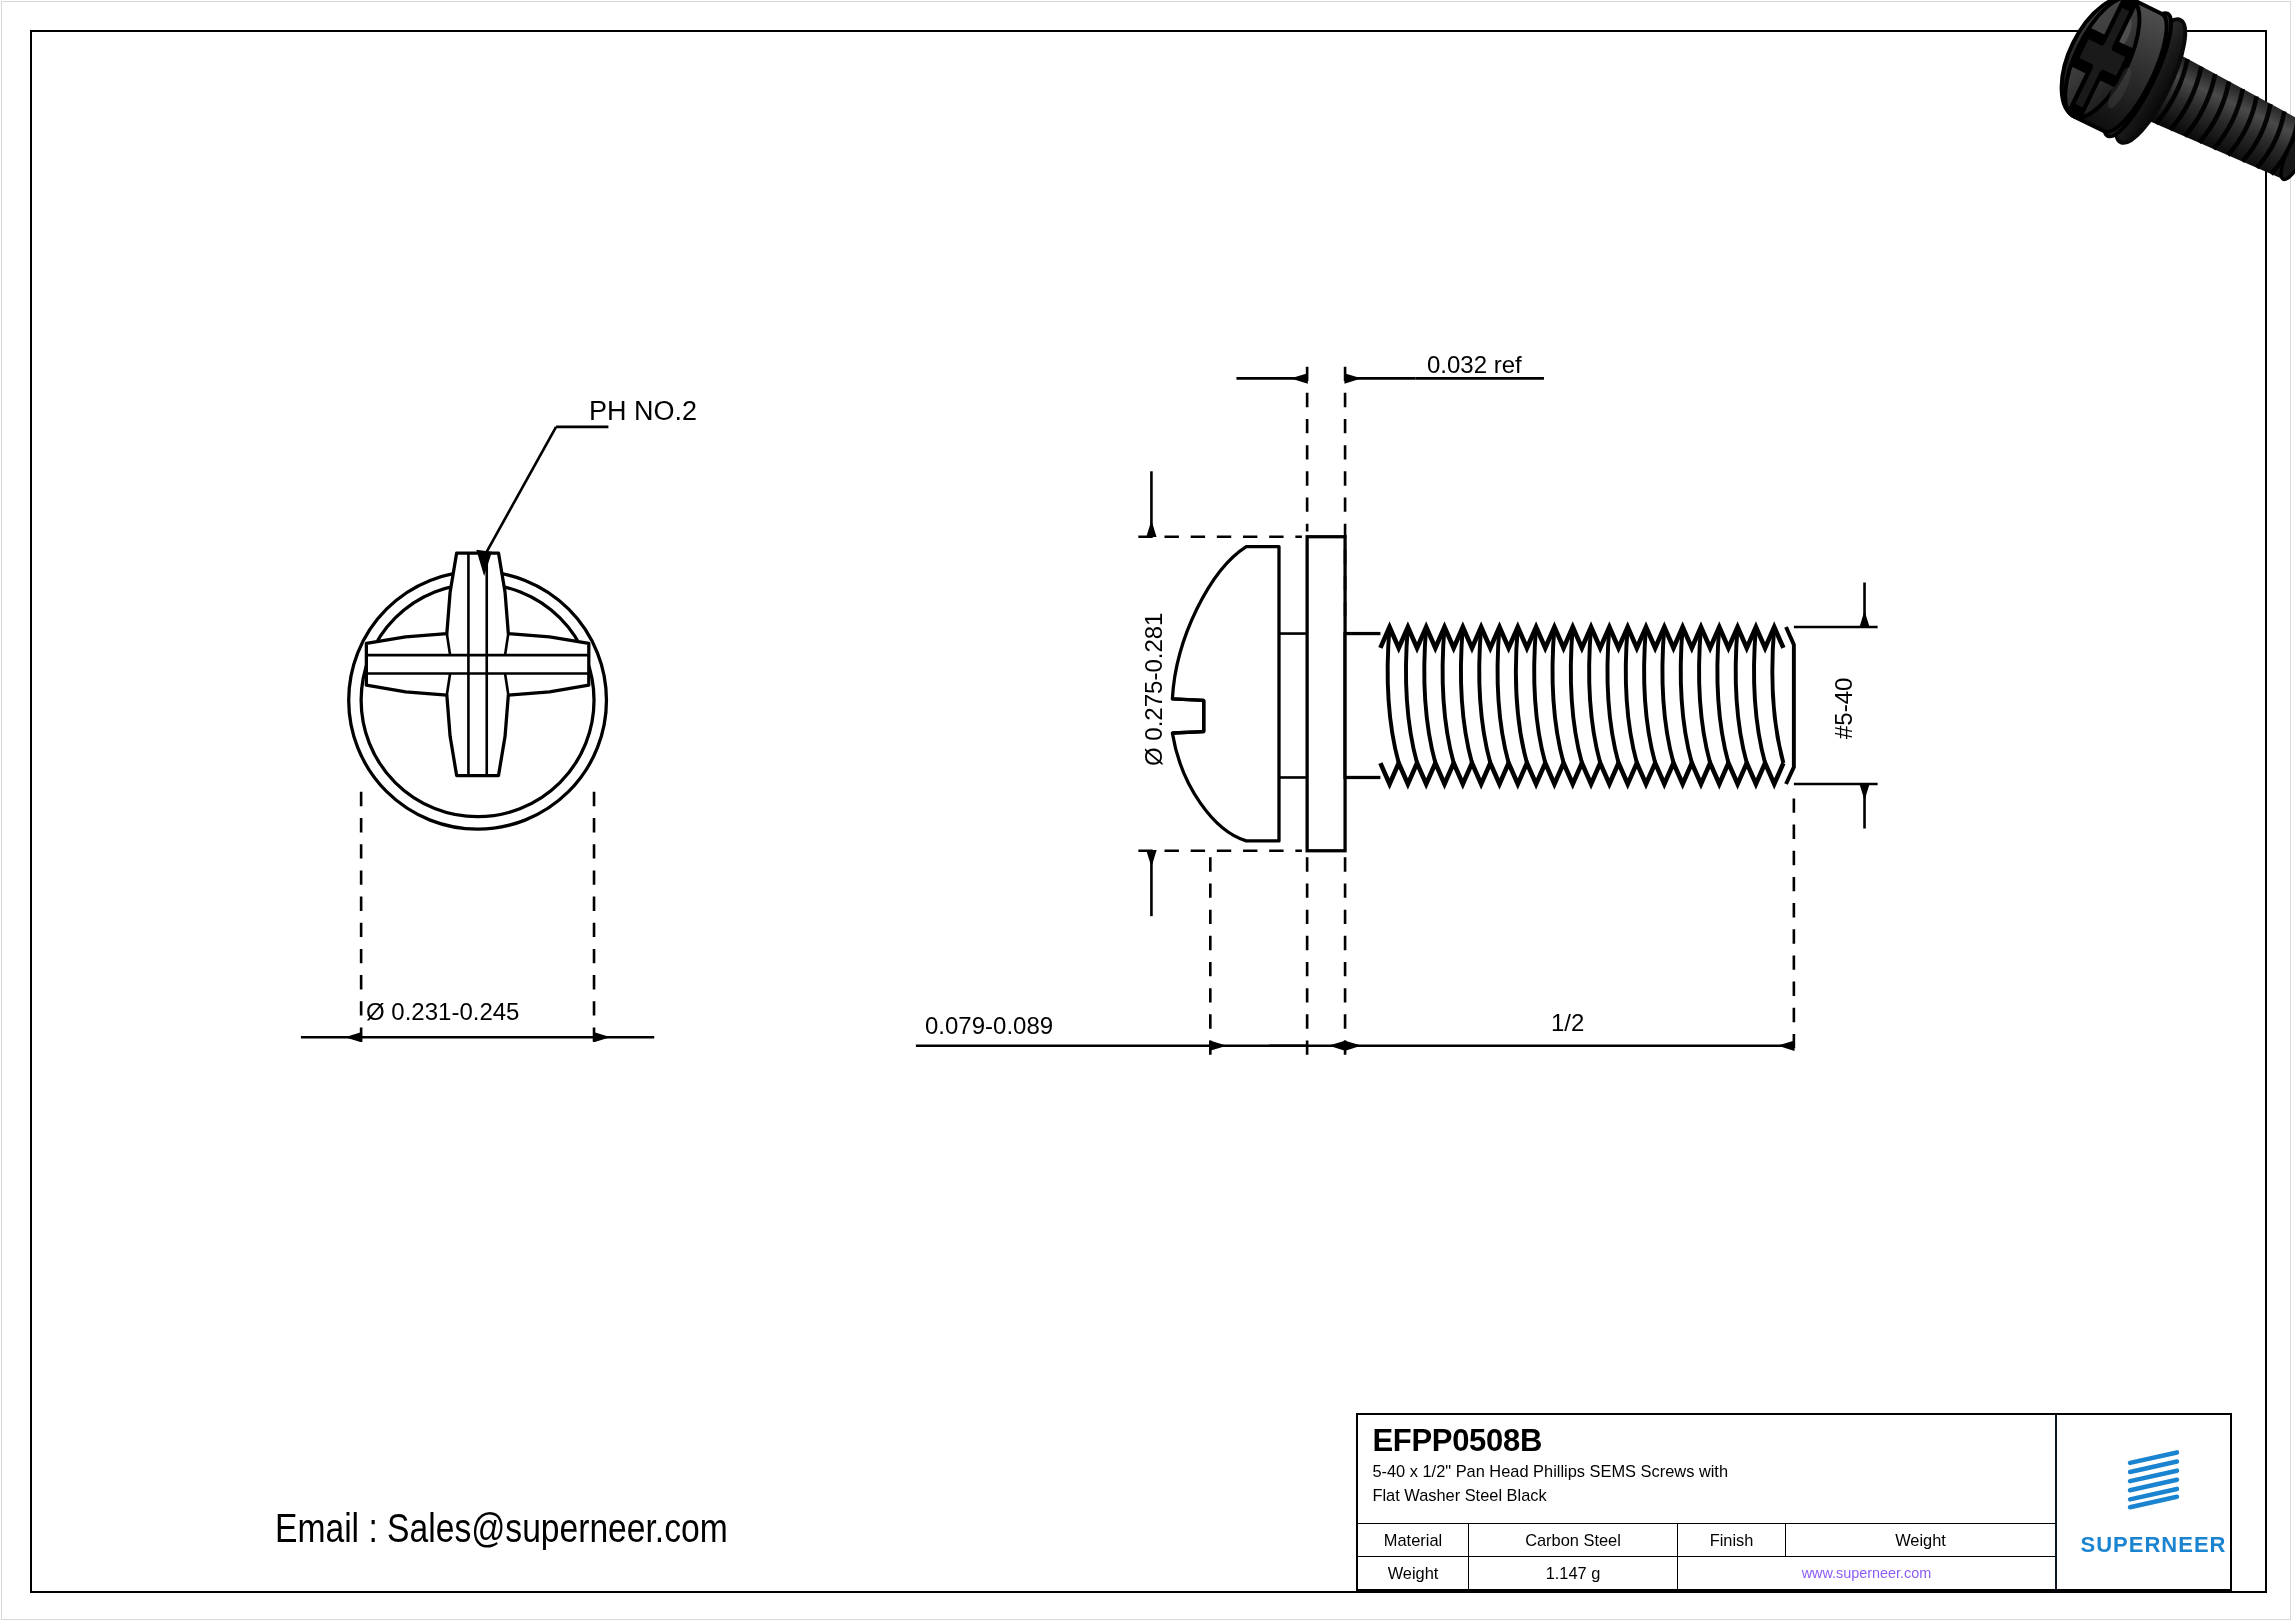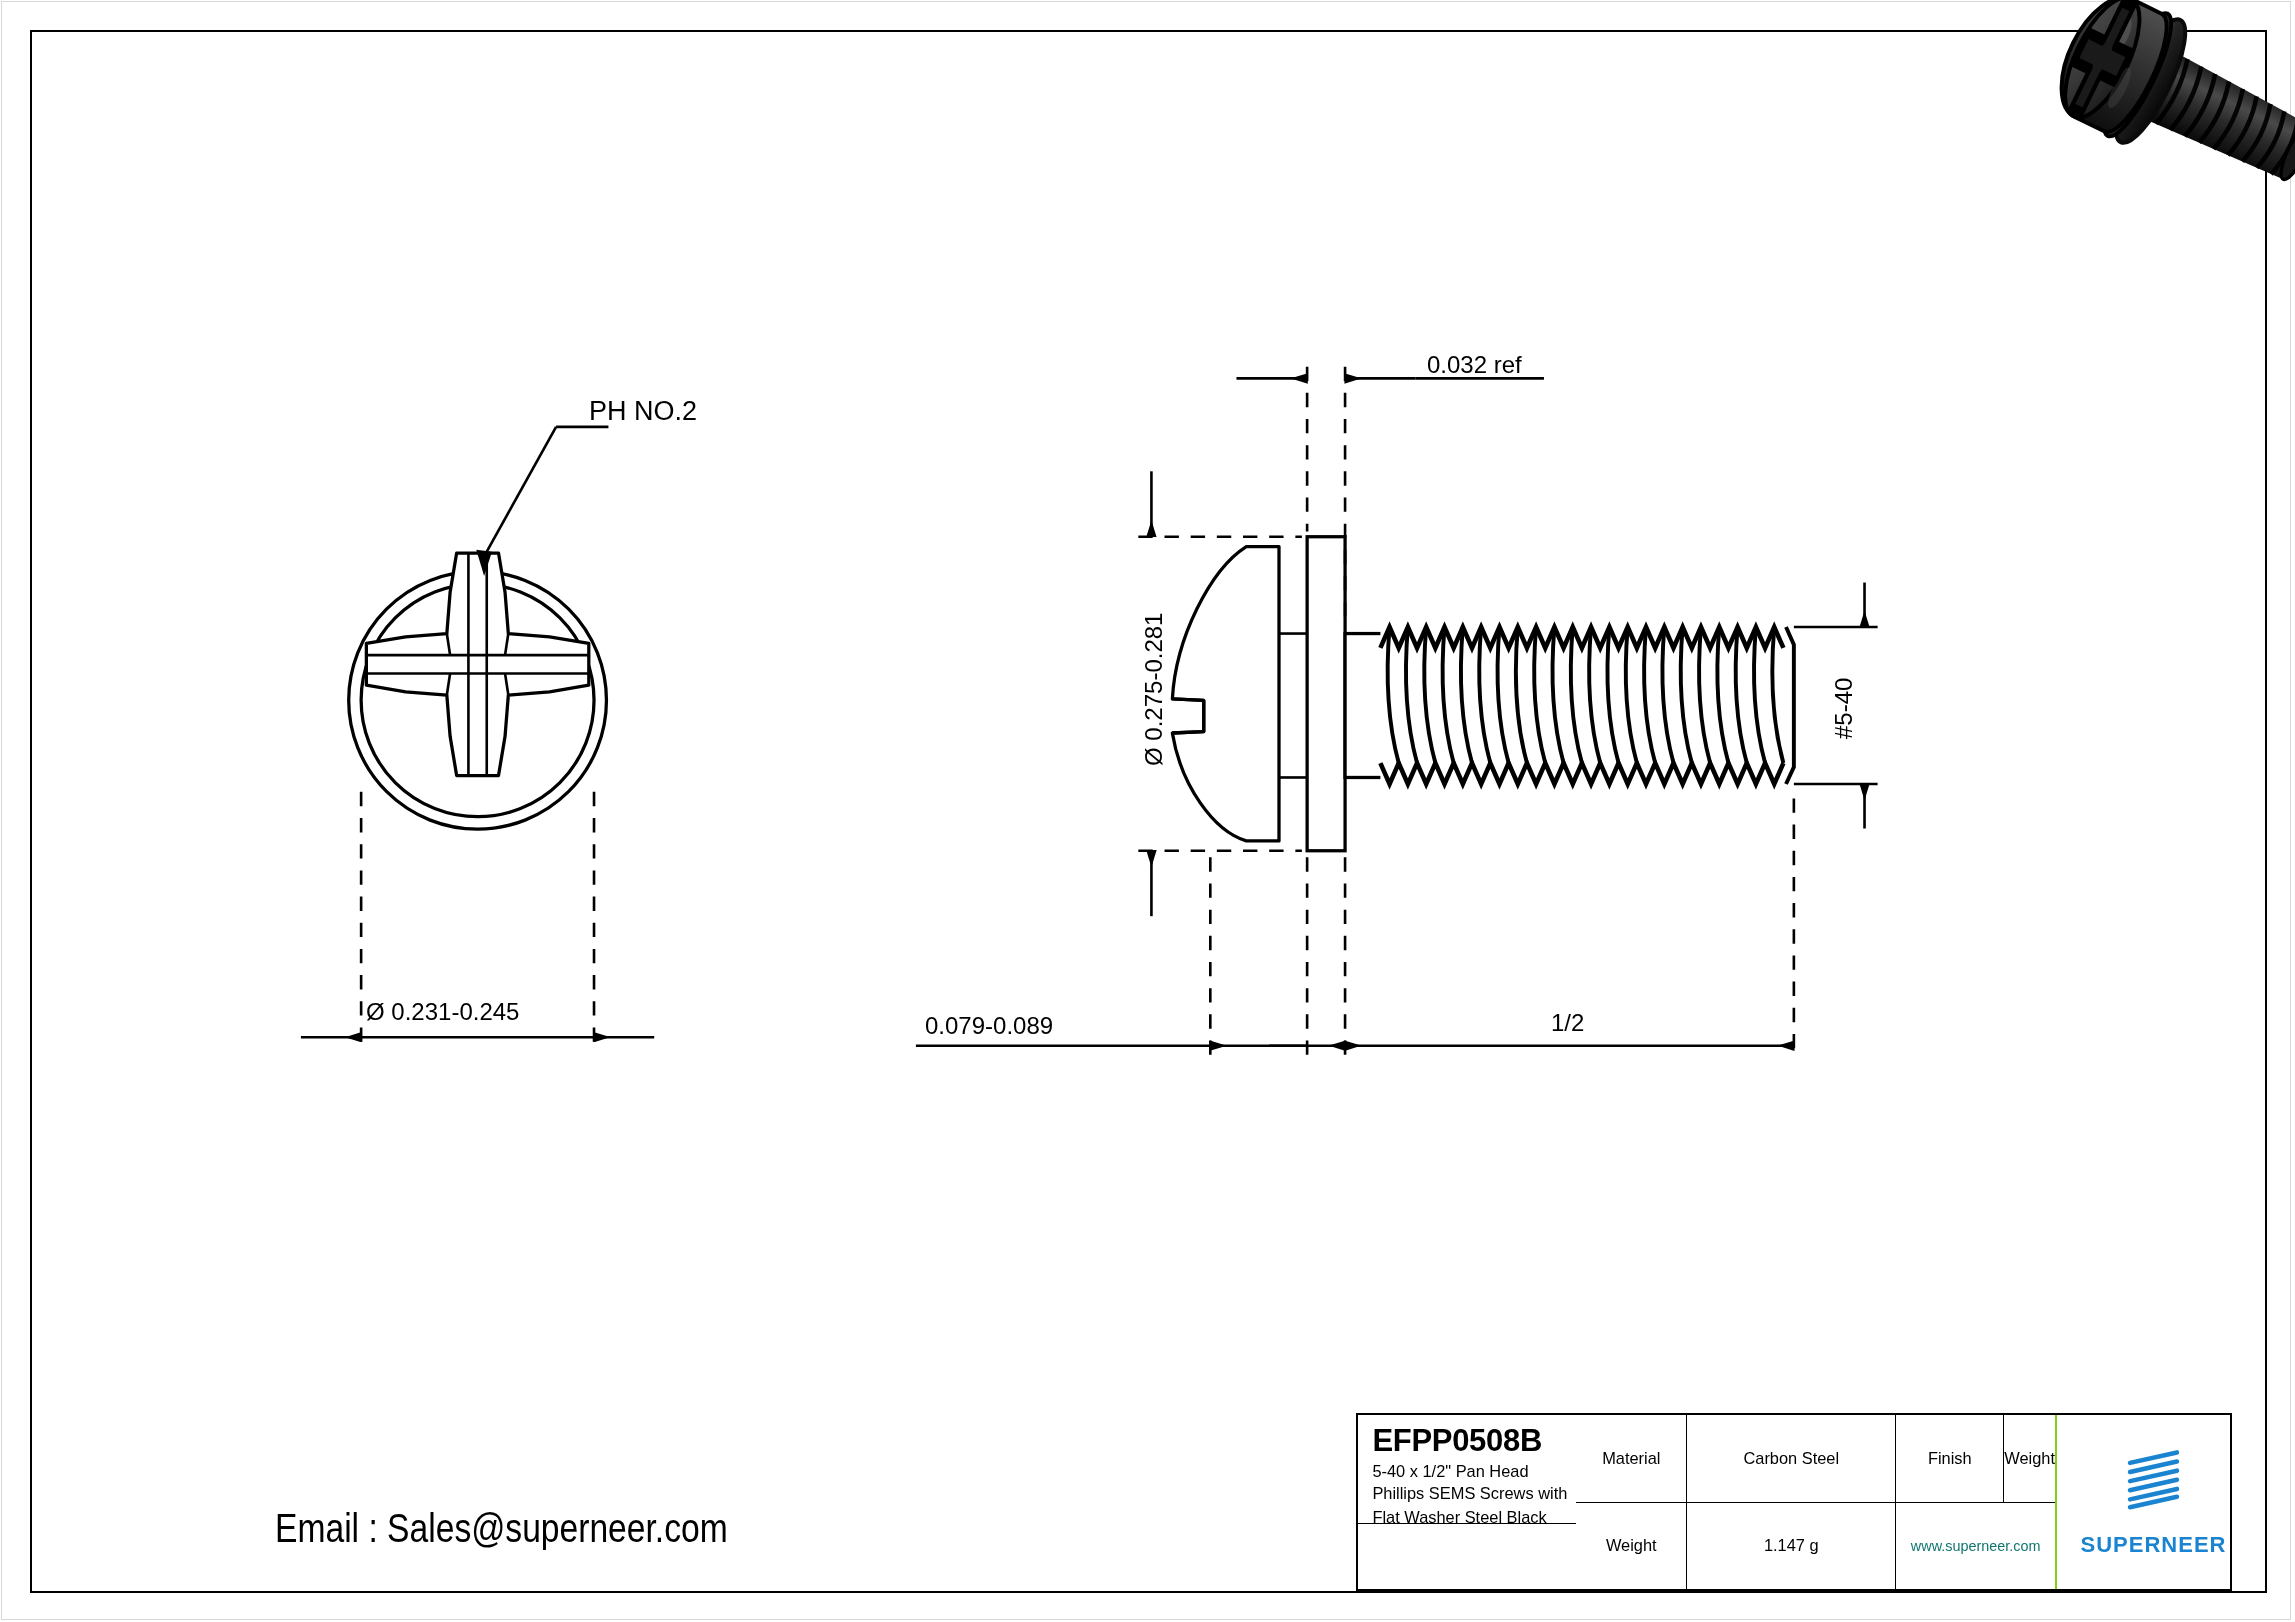--- a/index.html
+++ b/index.html
@@ -49,22 +49,22 @@
     width: 876px;
     height: 178px;
     box-sizing: border-box;
     border: 2px solid #000;
     display: flex;
     background: #fff;
   }
   .tb-left {
     width: 699px;
     display: flex;
-    flex-direction: row;
-    border-right: 2px solid #84cc16;
+    flex-direction: column;
+    border-right: 2px solid #0f172a;
     box-sizing: border-box;
   }
   .tb-head {
     height: 109px;
     box-sizing: border-box;
     padding: 6.5px 0 0 14.4px;
     border-bottom: 1.3px solid #000;
   }
   .tb-part-no {
     font-size: 31px;
@@ -96,21 +96,21 @@
     justify-content: center;
     font-size: 16.4px;
     color: #000;
     box-sizing: border-box;
   }
   .tb-c1 { width: 111px; border-right: 1.3px solid #000; }
   .tb-c2 { width: 209px; border-right: 1.3px solid #000; }
   .tb-c3 { width: 108px; border-right: 1.3px solid #000; }
   .tb-c4 { flex: 1; }
   .tb-wide { flex: 1; }
-  .tb-link { color: #0f766e; font-size: 14.4px; }
+  .tb-link { color: #8b5cf6; font-size: 14.4px; }
 
   .tb-right {
     flex: 1;
     display: flex;
     flex-direction: column;
     align-items: center;
     justify-content: center;
     gap: 22px;
     padding-left: 20px;
   }

